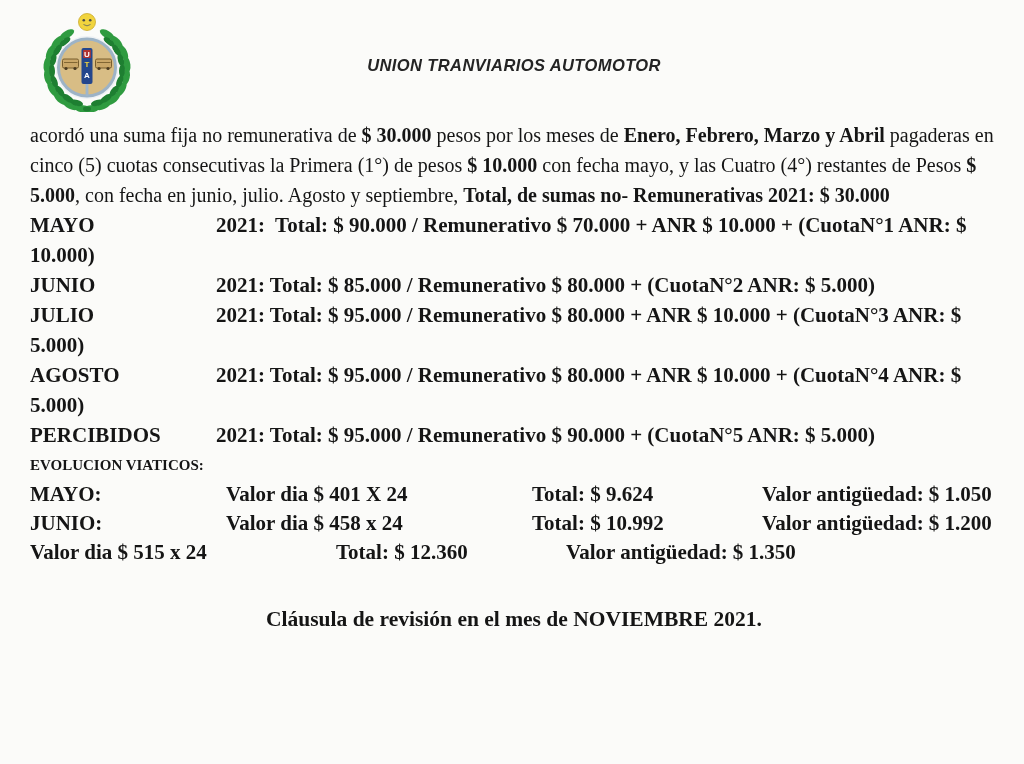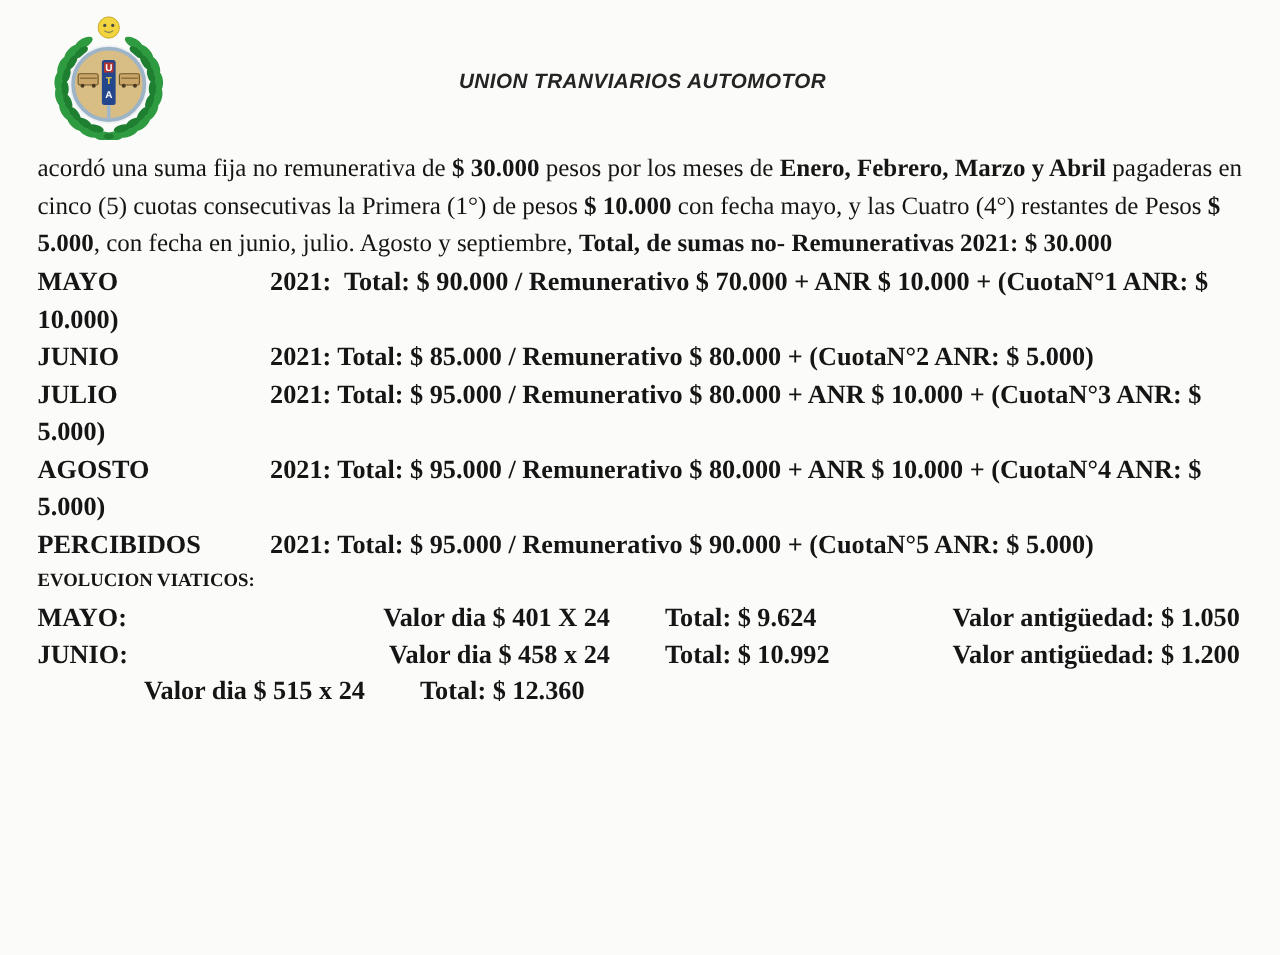--- a/index.html
+++ b/index.html
@@ -21,21 +21,21 @@
   }
   .title-sub{text-align:center;font-weight:700;font-size:23px;line-height:32px;}
   .intro{margin:8px 0 0;font-size:20px;line-height:30px;}
   .b{font-weight:700;}
   .month{margin:0;font-weight:700;font-size:21px;line-height:30px;}
   .mname{display:inline-block;min-width:186px;}
   .mdetail{white-space:pre-wrap;}
   .vhead{margin:0;font-weight:700;font-size:15px;line-height:30px;}
   .vrow{display:flex;font-weight:700;font-size:21px;line-height:29px;white-space:nowrap;gap:44px;}
   .vmonth{min-width:152px;}
-  .vdia{min-width:262px;text-align:right;}
+  .vdia{min-width:262px;}
   .vtotal{min-width:186px;}
   .clause{margin:40px 0 0;text-align:center;font-weight:700;font-size:21.5px;}
 </style>
 </head>
 <body>
 
 <div class="page">
 
   <div class="header">
     <svg class="logo" viewBox="0 0 100 100" xmlns="http://www.w3.org/2000/svg">
@@ -133,16 +133,18 @@
   </div>
   <div class="vrow">
     <span class="vmonth">JUNIO:</span>
     <span class="vdia">Valor dia $ 458 x 24</span>
     <span class="vtotal">Total: $ 10.992</span>
     <span class="vant">Valor antigüedad: $ 1.200</span>
   </div>
   <div class="vrow">
     <span class="vdia">Valor dia $ 515 x 24</span>
     <span class="vtotal">Total: $ 12.360</span>
+    <span class="vant">Valor antigüedad: $ 1.350</span>
   </div>
 
+  <p class="clause">Cláusula de revisión en el mes de NOVIEMBRE 2021.</p>
 
 </div>
 
 </body></html>

